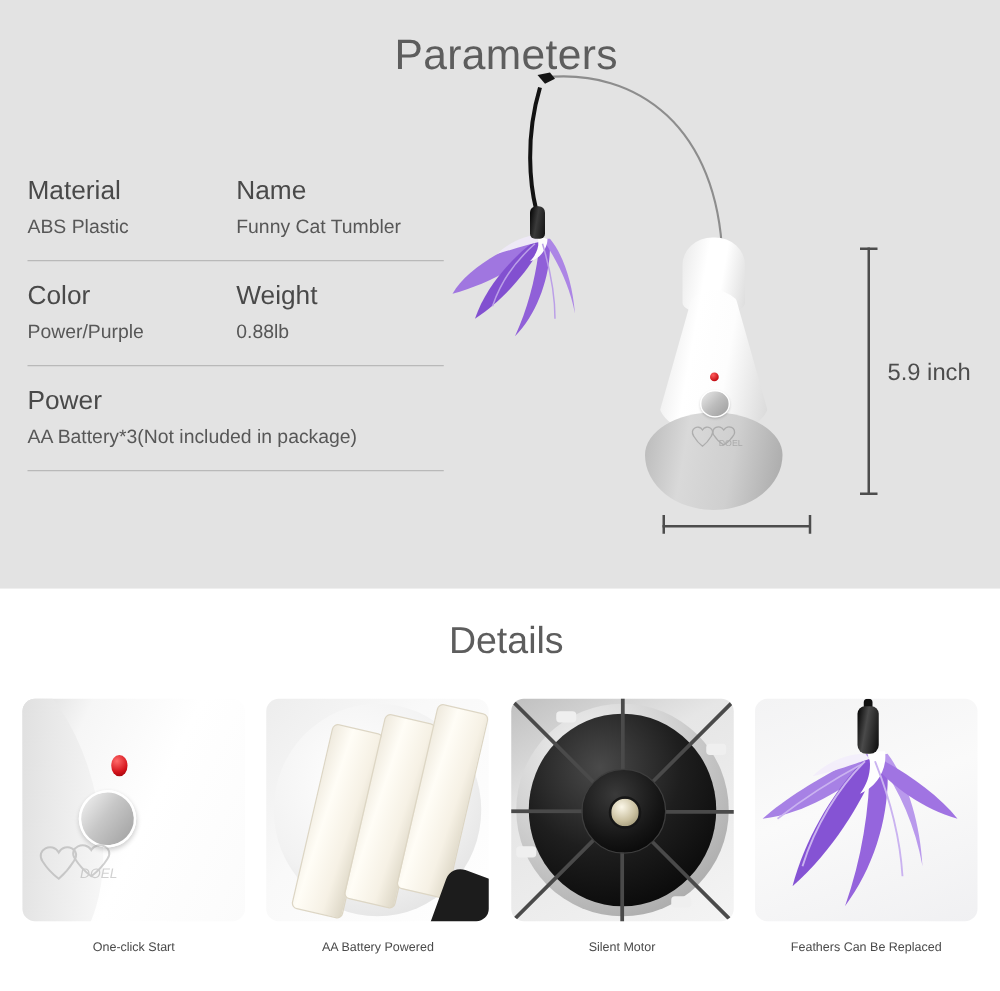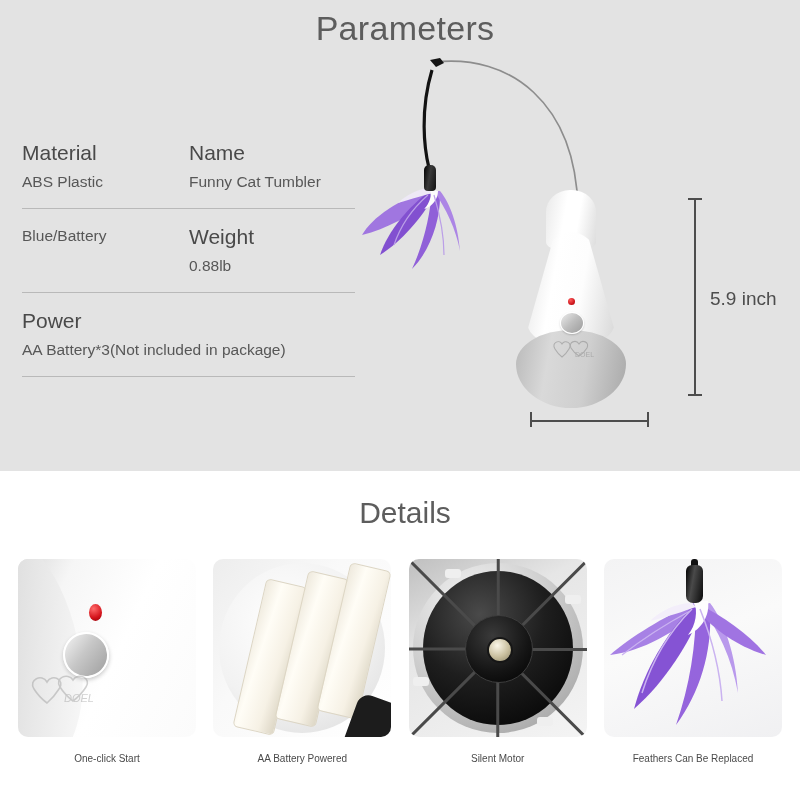--- a/index.html
+++ b/index.html
@@ -23,21 +23,21 @@
   
   #params-section {
     position: absolute;
     left: 0; top: 0;
     width: 800px; height: 471px;
     background: #e3e3e3;
     overflow: hidden;
   }
   #params-title {
     position: absolute;
-    left: 0; top: 9px;
+    left: 0; top: 25px;
     width: 800px;
     text-align: center;
     font-size: 34px;
     color: #5d5d5d;
     letter-spacing: 0.3px;
     font-weight: 400;
   }
   #params-title-inner { position: relative; left: 5px; }
 
   #spec-table {
@@ -338,21 +338,22 @@
         <div class="spec-cell">
           <div class="spec-label">Name</div>
           <div class="spec-value">Funny Cat Tumbler</div>
         </div>
       </div>
 
       <div class="spec-divider"></div>
 
       <div class="spec-row">
         <div class="spec-cell">
-          <div class="spec-value">Blue/Battery</div>
+          <div class="spec-label">Color</div>
+          <div class="spec-value">Power/Purple</div>
         </div>
         <div class="spec-cell">
           <div class="spec-label">Weight</div>
           <div class="spec-value">0.88lb</div>
         </div>
       </div>
 
       <div class="spec-divider"></div>
 
       <div class="spec-row">

